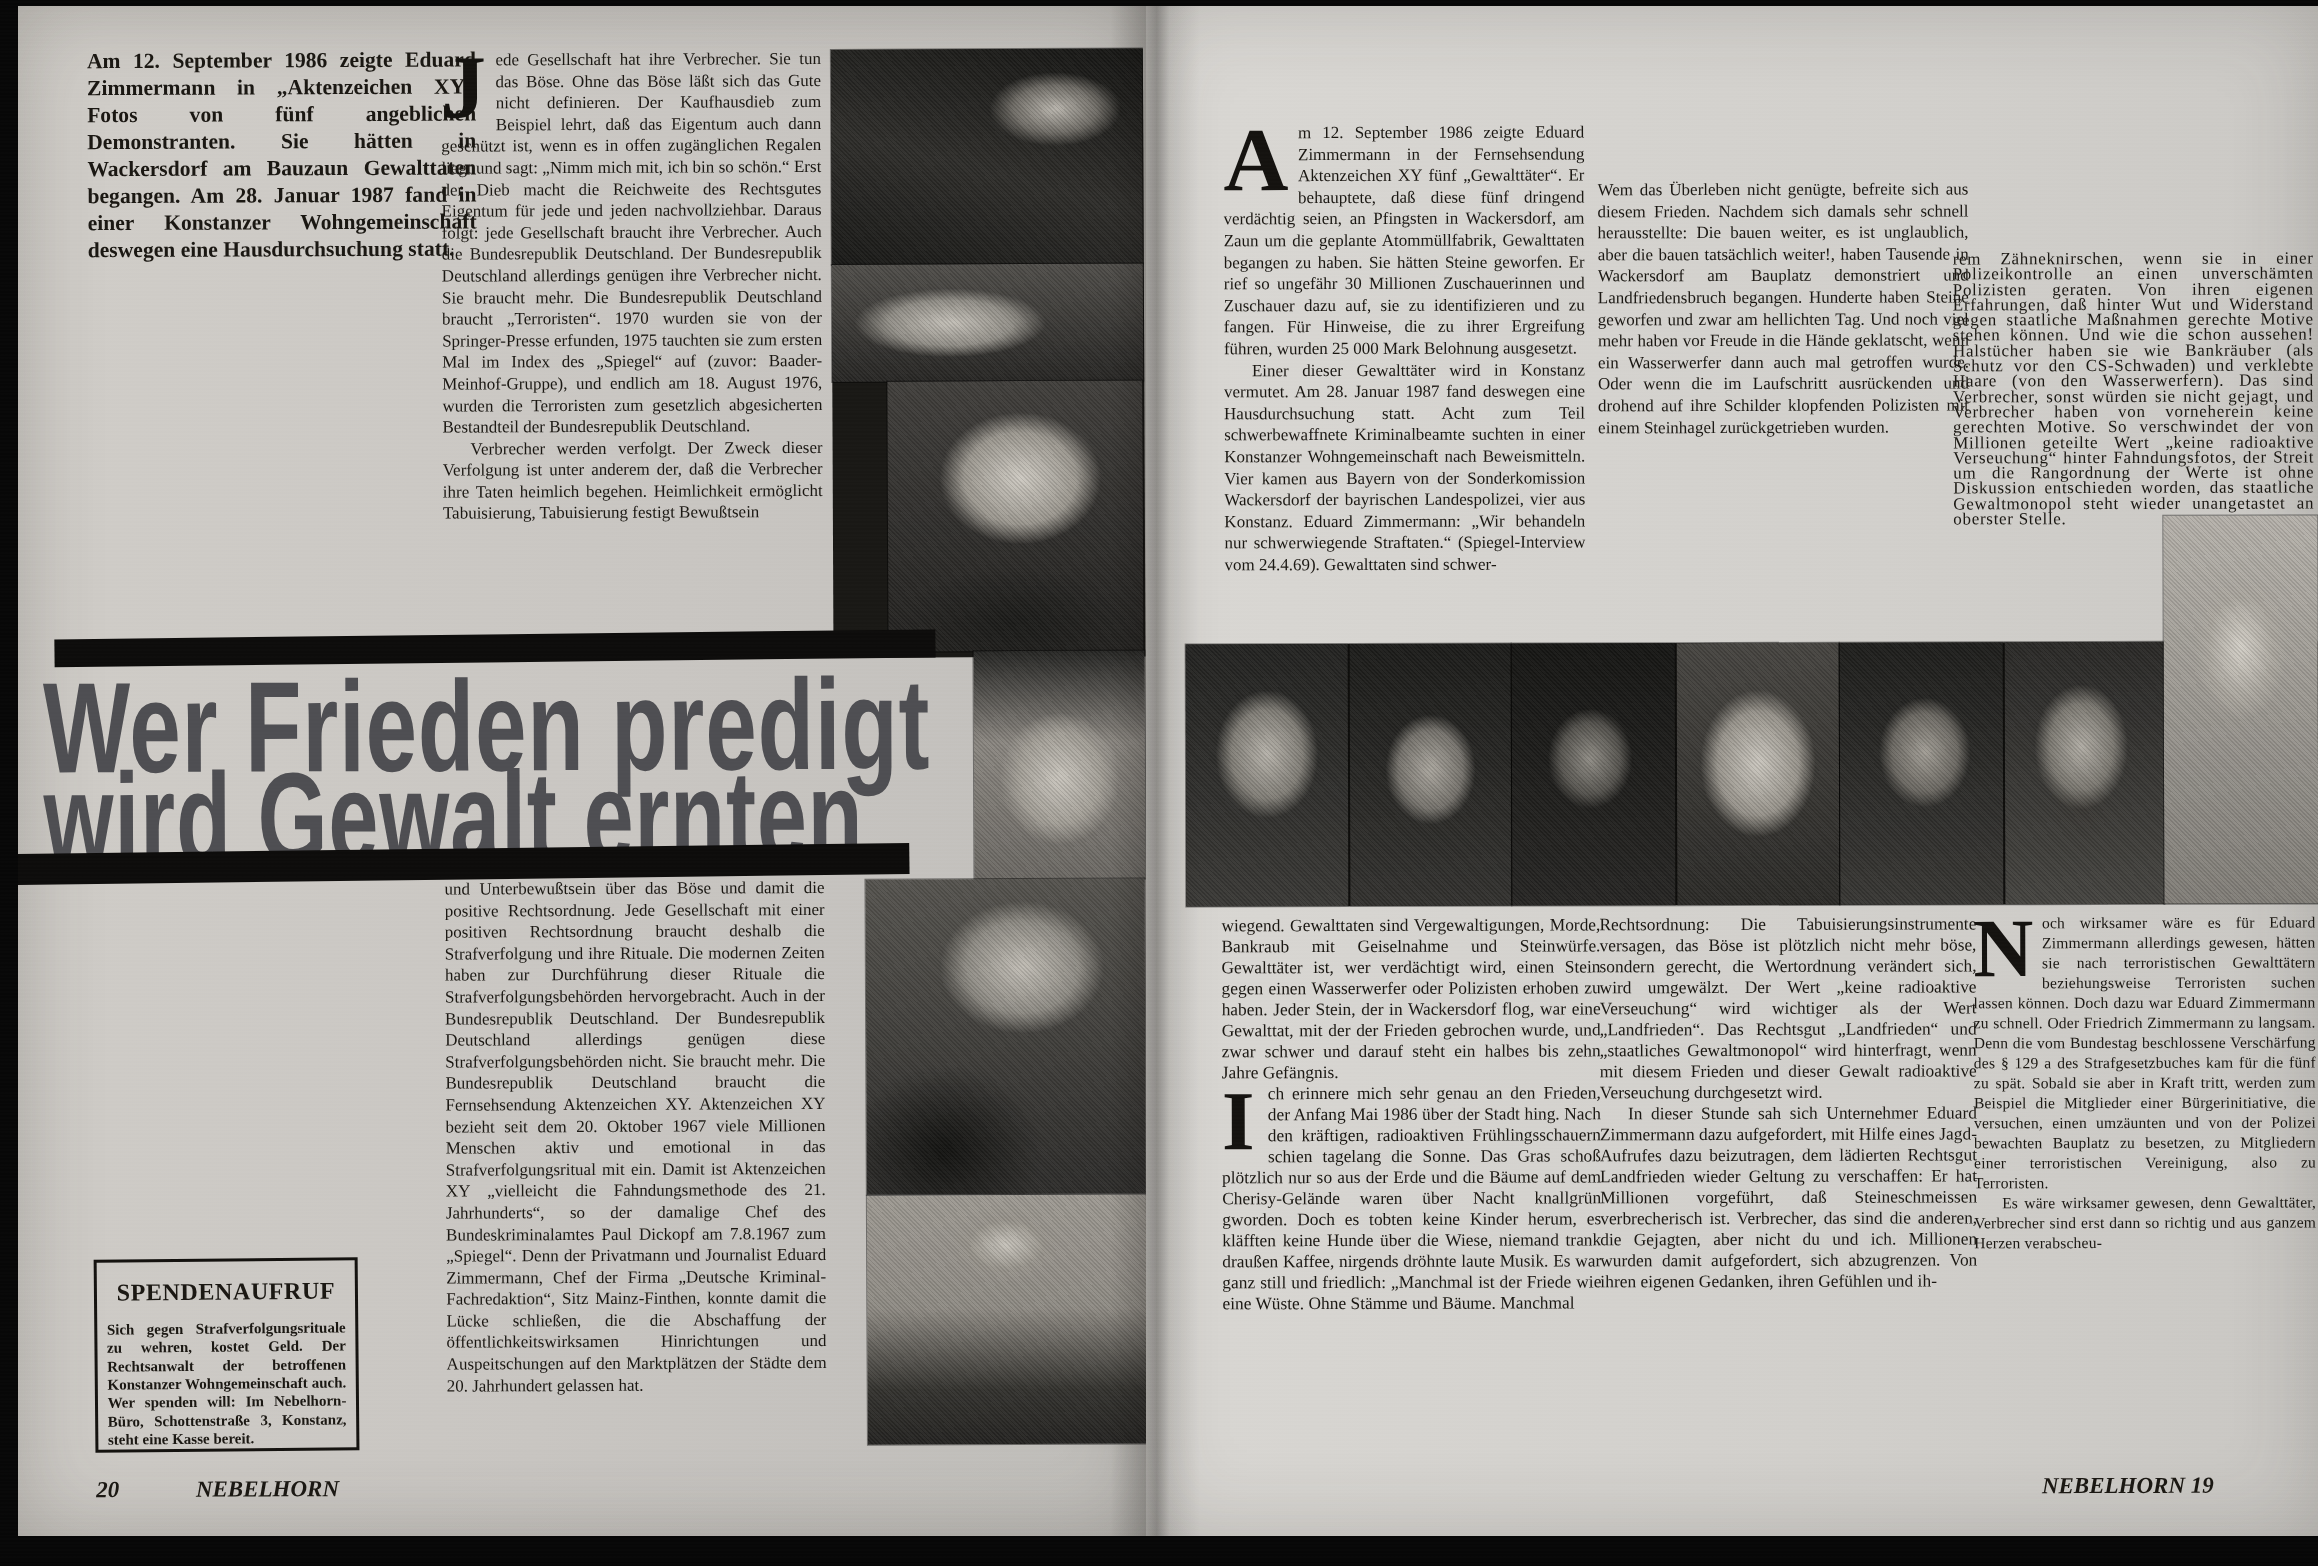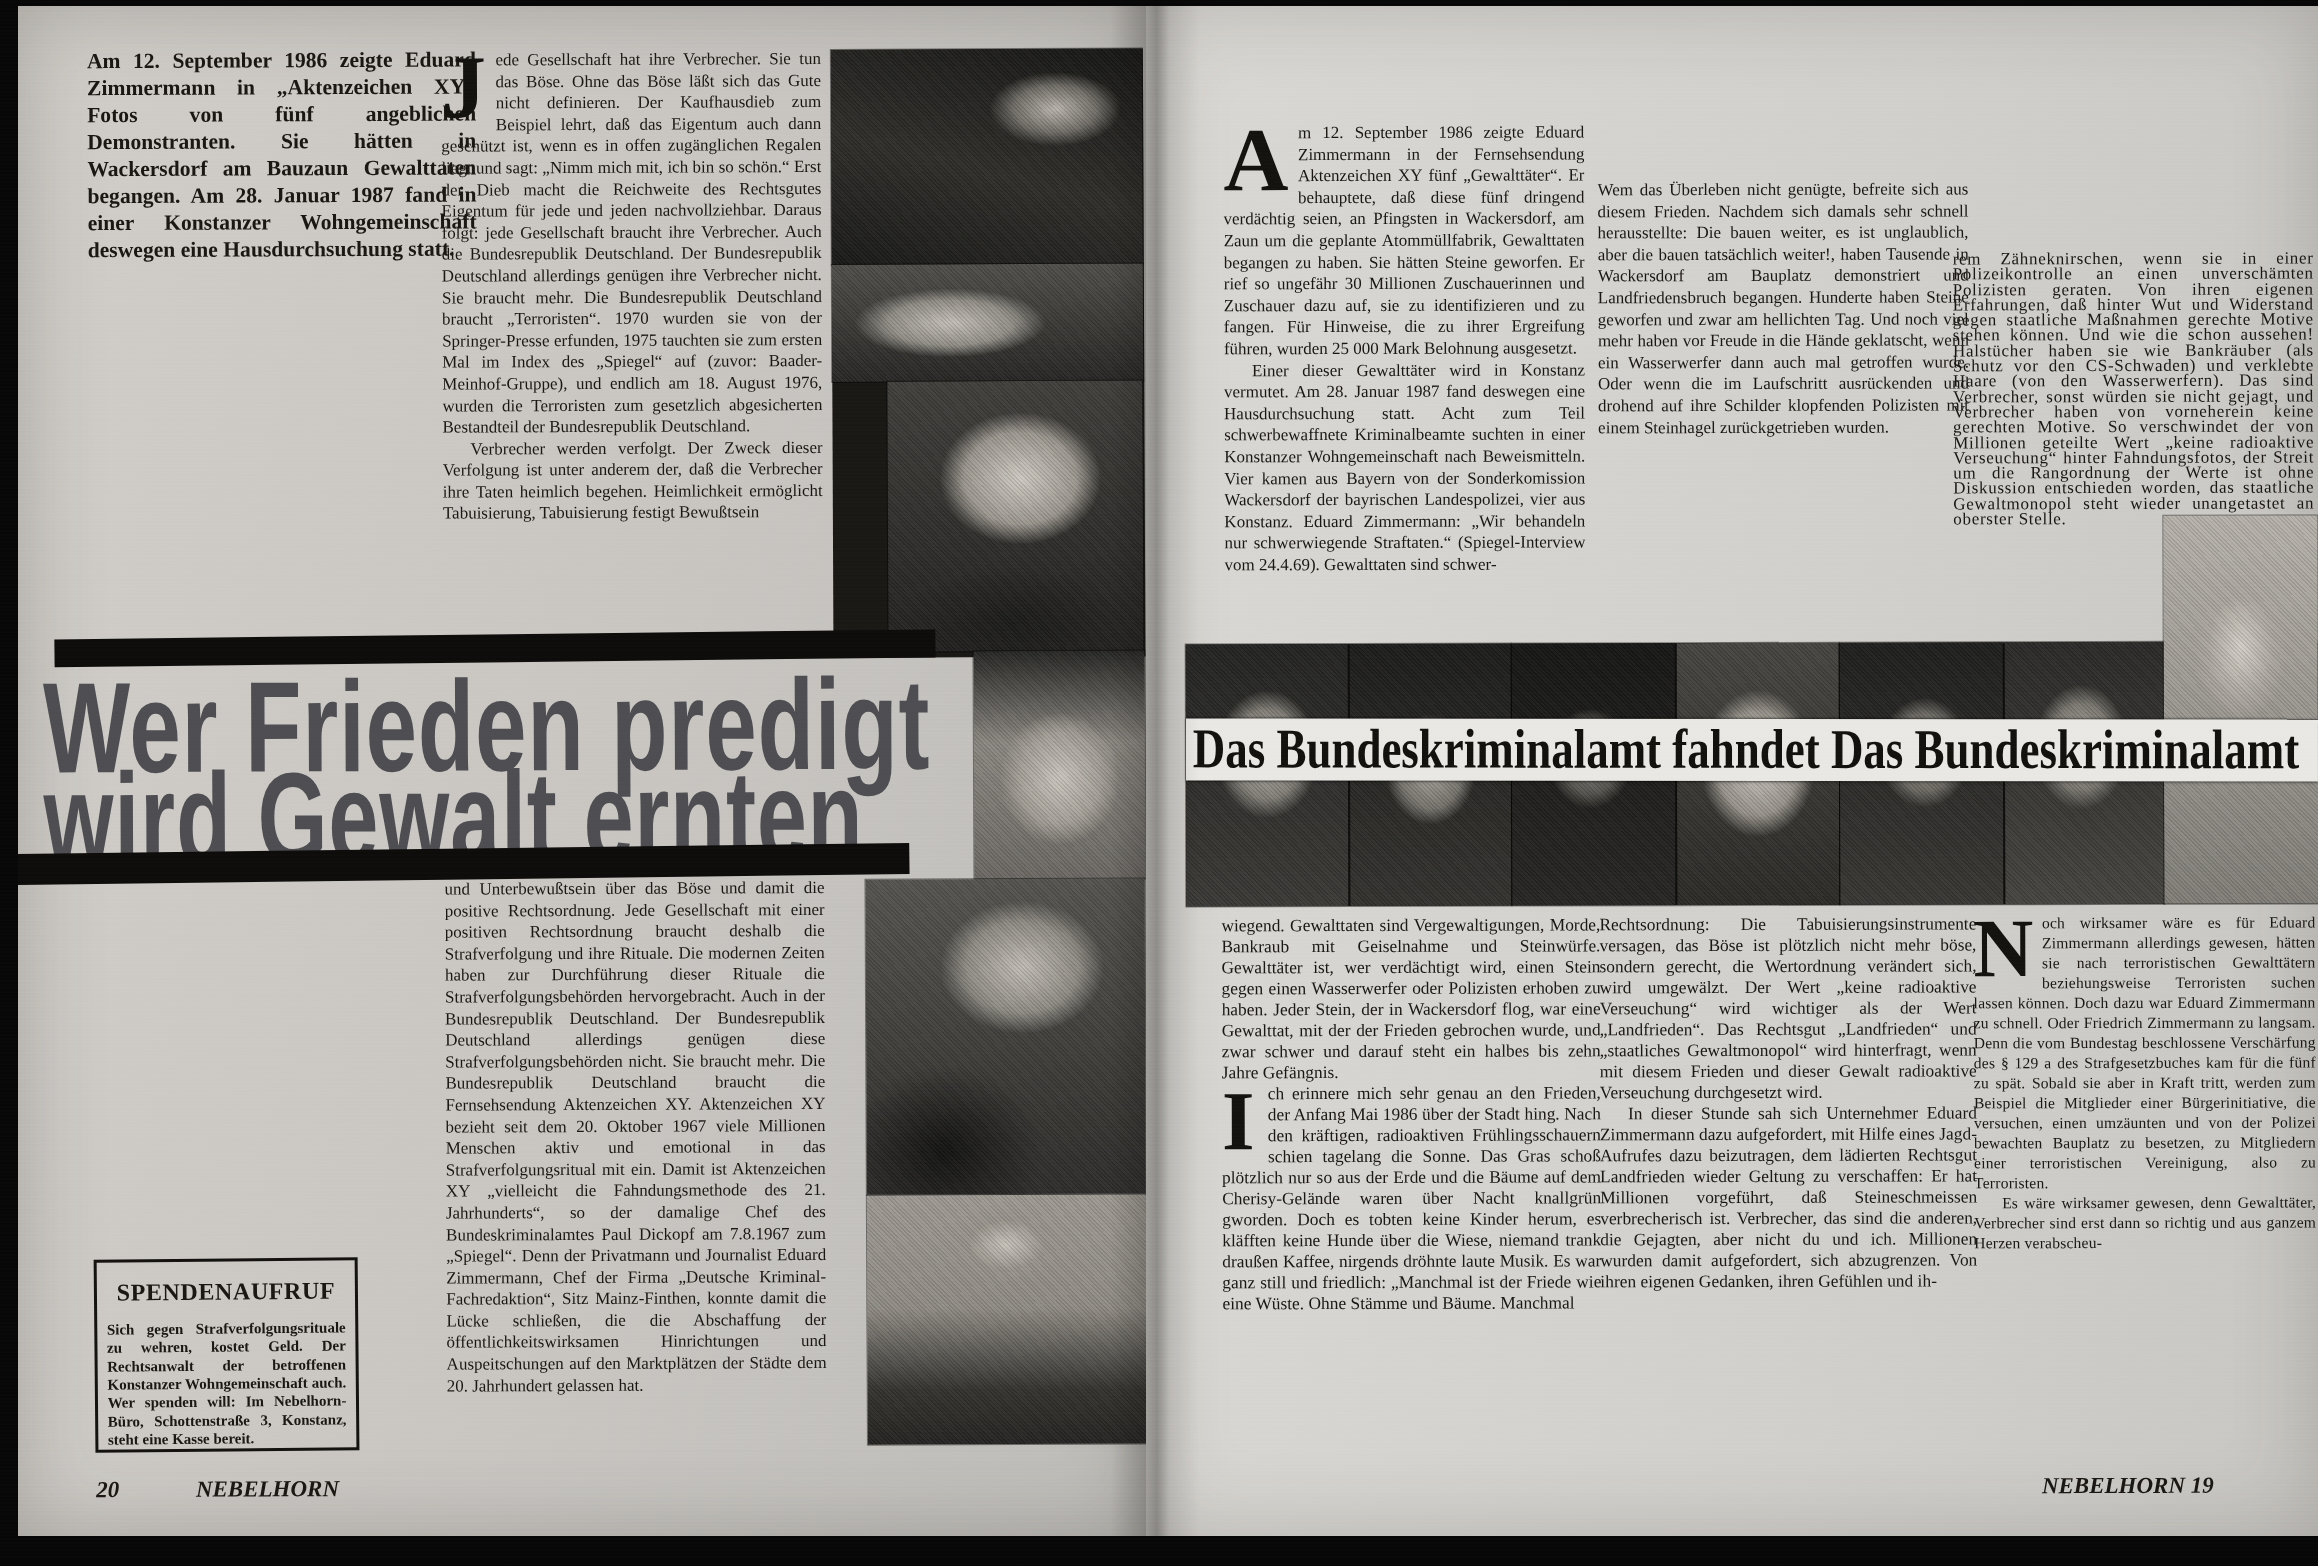--- a/index.html
+++ b/index.html
@@ -174,25 +174,20 @@
 
     <div class="strip-backdrop" style="left:40px; top:639px; width:1132px; height:262px;"></div>
     <div class="photo m-a" style="left:40px;   top:639px; width:162px; height:262px;"></div>
     <div class="photo m-b" style="left:204px;  top:639px; width:161px; height:262px;"></div>
     <div class="photo m-c" style="left:366px;  top:639px; width:163px; height:262px;"></div>
     <div class="photo m-d" style="left:531px;  top:639px; width:162px; height:262px;"></div>
     <div class="photo m-e" style="left:694px; top:639px; width:163px; height:262px;"></div>
     <div class="photo m-f" style="left:859px; top:639px; width:159px; height:262px;"></div>
     <div class="photo m-g" style="left:1018px; top:513px;  width:154px; height:388px;"></div>
 
-    <div class="wanted-band">
-      <svg width="1132" height="62" viewBox="0 0 1884 104">
-        <text x="4" y="82" font-size="94" textLength="1856" lengthAdjust="spacingAndGlyphs">Das Bundeskriminalamt fahndet Das Bundeskriminalamt</text>
-      </svg>
-    </div>
 
     <div class="col body-29" style="left:75px; top:910px; width:379px; height:559px; overflow:hidden;">
       <p>wiegend. Gewalttaten sind Vergewaltigungen, Morde, Bankraub mit Geiselnahme und Steinwürfe. Gewalttäter ist, wer verdächtigt wird, einen Stein gegen einen Wasserwerfer oder Polizisten erhoben zu haben. Jeder Stein, der in Wackersdorf flog, war eine Gewalttat, mit der der Frieden gebrochen wurde, und zwar schwer und darauf steht ein halbes bis zehn Jahre Gefängnis.</p>
       <p style="text-indent:0;"><span class="dropcap dropcap-i">I</span><span>ch erinnere mich sehr genau an den Frieden, der Anfang Mai 1986 über der Stadt hing. Nach den kräftigen, radioaktiven Frühlingsschauern schien tagelang die Sonne. Das Gras schoß plötzlich nur so aus der Erde und die Bäume auf dem Cherisy-Gelände waren über Nacht knallgrün gworden. Doch es tobten keine Kinder herum, es kläfften keine Hunde über die Wiese, niemand trank draußen Kaffee, nirgends dröhnte laute Musik. Es war ganz still und friedlich: „Manchmal ist der Friede wie eine Wüste. Ohne Stämme und Bäume. Manchmal</span></p>
     </div>
 
     <div class="col body-29" style="left:453px; top:910px; width:377px; height:541px; overflow:hidden;">
       <p>Rechtsordnung: Die Tabuisierungsinstrumente versagen, das Böse ist plötzlich nicht mehr böse, sondern gerecht, die Wertordnung verändert sich, wird umgewälzt. Der Wert „keine radioaktive Verseuchung“ wird wichtiger als der Wert „Landfrieden“. Das Rechtsgut „Landfrieden“ und „staatliches Gewaltmonopol“ wird hinterfragt, wenn mit diesem Frieden und dieser Gewalt radioaktive Verseuchung durchgesetzt wird.</p>
       <p>In dieser Stunde sah sich Unternehmer Eduard Zimmermann dazu aufgefordert, mit Hilfe eines Jagd-Aufrufes dazu beizutragen, dem lädierten Rechtsgut Landfrieden wieder Geltung zu verschaffen: Er hat Millionen vorgeführt, daß Steineschmeissen verbrecherisch ist. Verbrecher, das sind die anderen, die Gejagten, aber nicht du und ich. Millionen wurden damit aufgefordert, sich abzugrenzen. Von ihren eigenen Gedanken, ihren Gefühlen und ih-</p>
     </div>

